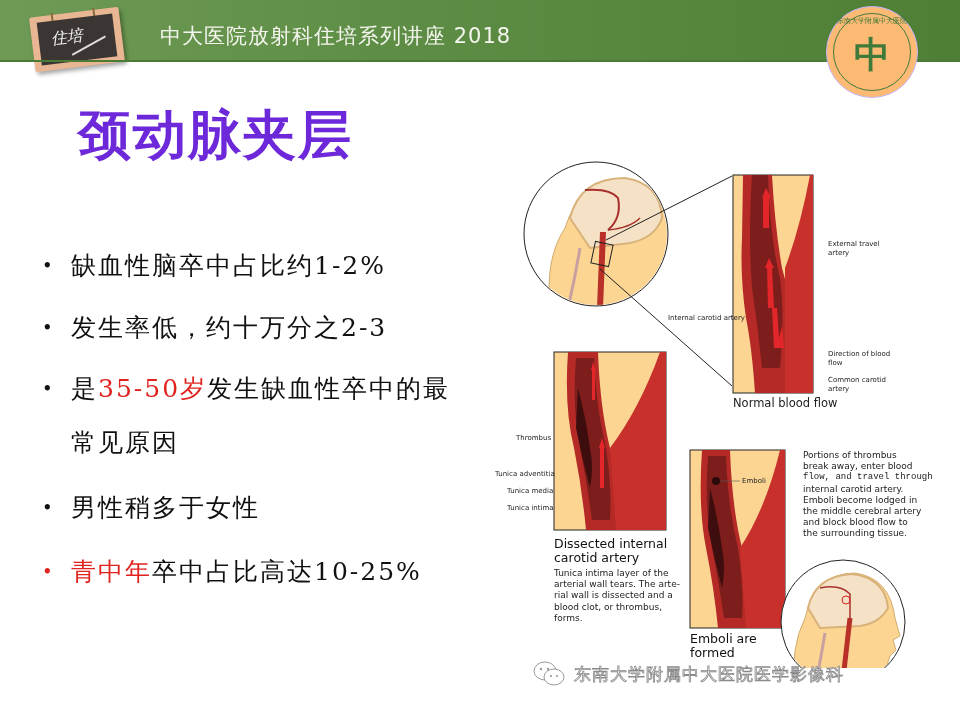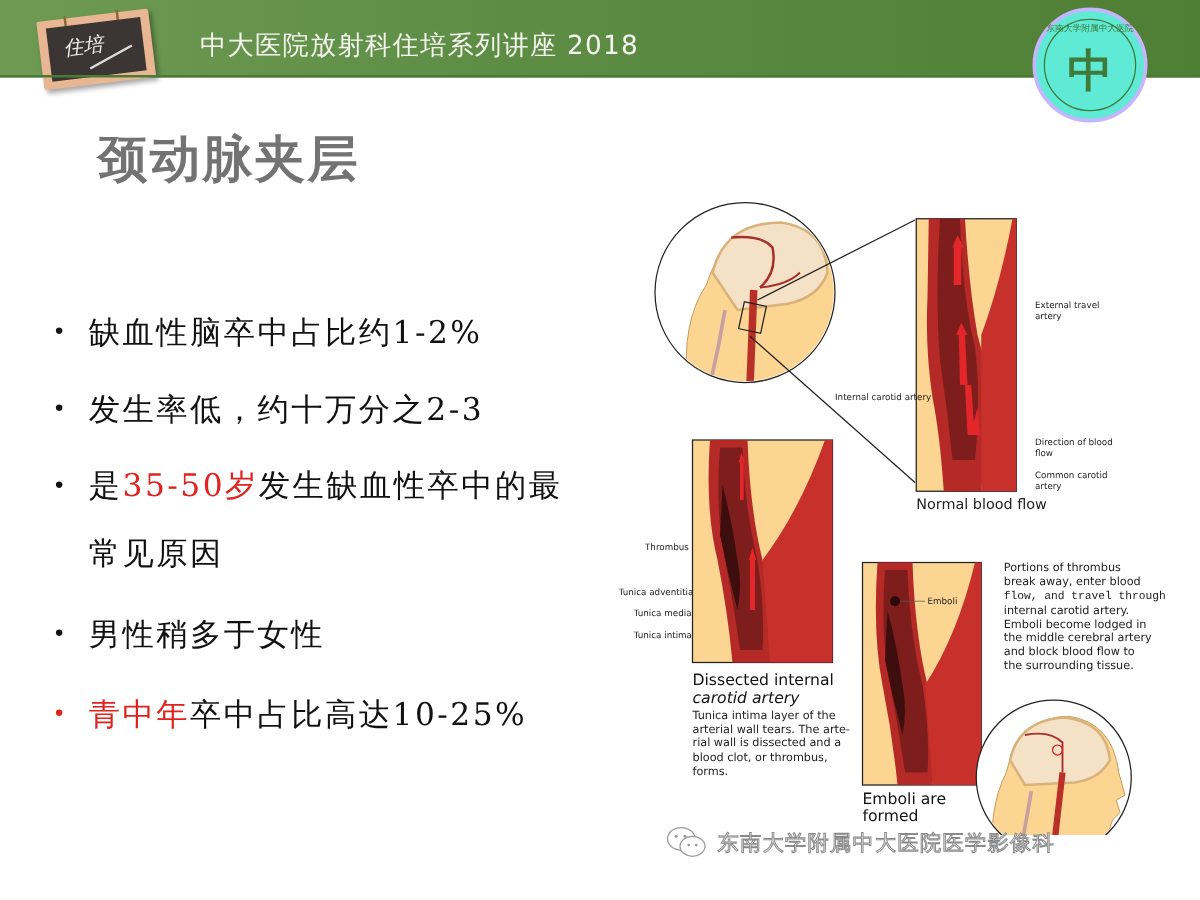--- a/index.html
+++ b/index.html
@@ -35,39 +35,39 @@
   }
   .chalk-stroke {
     position: absolute; left: 30px; top: 28px; width: 38px; height: 2px; background: #dcdcdc;
     transform: rotate(-22deg);
   }
   .rope { position: absolute; width: 2px; height: 16px; background: #8a6a3a; top: -2px; }
 
   
   .logo {
     position: absolute; left: 826px; top: 6px; width: 92px; height: 92px; border-radius: 50%;
-    background: #5eead4; border: 3px solid #c4b5fd;
+    background: #fdba74; border: 1px solid #c4b5fd;
   }
   .logo-ring {
     position: absolute; left: 6px; top: 6px; right: 6px; bottom: 6px; border-radius: 50%;
     border: 1.5px solid #3f7a3a;
   }
   .logo-glyph {
     position: absolute; left: 0; right: 0; top: 24px; text-align: center; color: #3f7a3a;
     font-family: "DejaVu Serif", serif; font-size: 36px; font-weight: bold;
   }
   .logo-ring-text {
     position: absolute; left: 0; right: 0; top: 9px; text-align: center; color: #3f7a3a;
     font-size: 7px; font-family: "DejaVu Sans", sans-serif;
   }
 
   
   .slide-title {
     position: absolute; left: 78px; top: 100px; font-family: "DejaVu Sans", sans-serif;
-    font-weight: bold; font-size: 40px; color: #737373; letter-spacing: 2px;
+    font-weight: bold; font-size: 53px; color: #6d28d9; letter-spacing: 2px;
   }
 
   
   .bullets { position: absolute; left: 40px; top: 238px; width: 440px; }
   .bullet {
     position: relative; padding-left: 31px; font-size: 25px; color: #111111;
     line-height: 56px; letter-spacing: 2px;
   }
   .bullet .dot { position: absolute; left: 2px; top: 0; font-size: 18px; }
   .red { color: #e0231e; }
@@ -214,21 +214,21 @@
   <div class="fig-label fig-small" style="left:338px; top:202px; width:70px; white-space:normal;">Direction of blood flow</div>
   <div class="fig-label fig-small" style="left:338px; top:228px; width:70px; white-space:normal;">Common carotid artery</div>
   <div class="fig-label" style="left:243px; top:248px; font-size:11.5px;">Normal blood flow</div>
 
   
   <div class="fig-label fig-small" style="left:26px; top:286px;">Thrombus</div>
   <div class="fig-label fig-small" style="left:5px; top:322px;">Tunica adventitia</div>
   <div class="fig-label fig-small" style="left:17px; top:339px;">Tunica media</div>
   <div class="fig-label fig-small" style="left:17px; top:356px;">Tunica intima</div>
   <div class="fig-label fig-heading" style="left:64px; top:389px;">Dissected internal</div>
-  <div class="fig-label fig-heading" style="left:64px; top:403px;font-style:italic;">carotid artery</div>
+  <div class="fig-label fig-heading" style="left:64px; top:403px;">carotid artery</div>
   <div style="position:absolute; left:64px; top:420px;">
     <div class="fig-label fig-body" style="position:relative;">Tunica intima layer of the</div>
     <div class="fig-label fig-body" style="position:relative;">arterial wall tears. The arte-</div>
     <div class="fig-label fig-body" style="position:relative;">rial wall is dissected and a</div>
     <div class="fig-label fig-body" style="position:relative;">blood clot, or thrombus,</div>
     <div class="fig-label fig-body" style="position:relative;">forms.</div>
   </div>
 
   
   <div class="fig-label fig-small" style="left:252px; top:329px;">Emboli</div>

